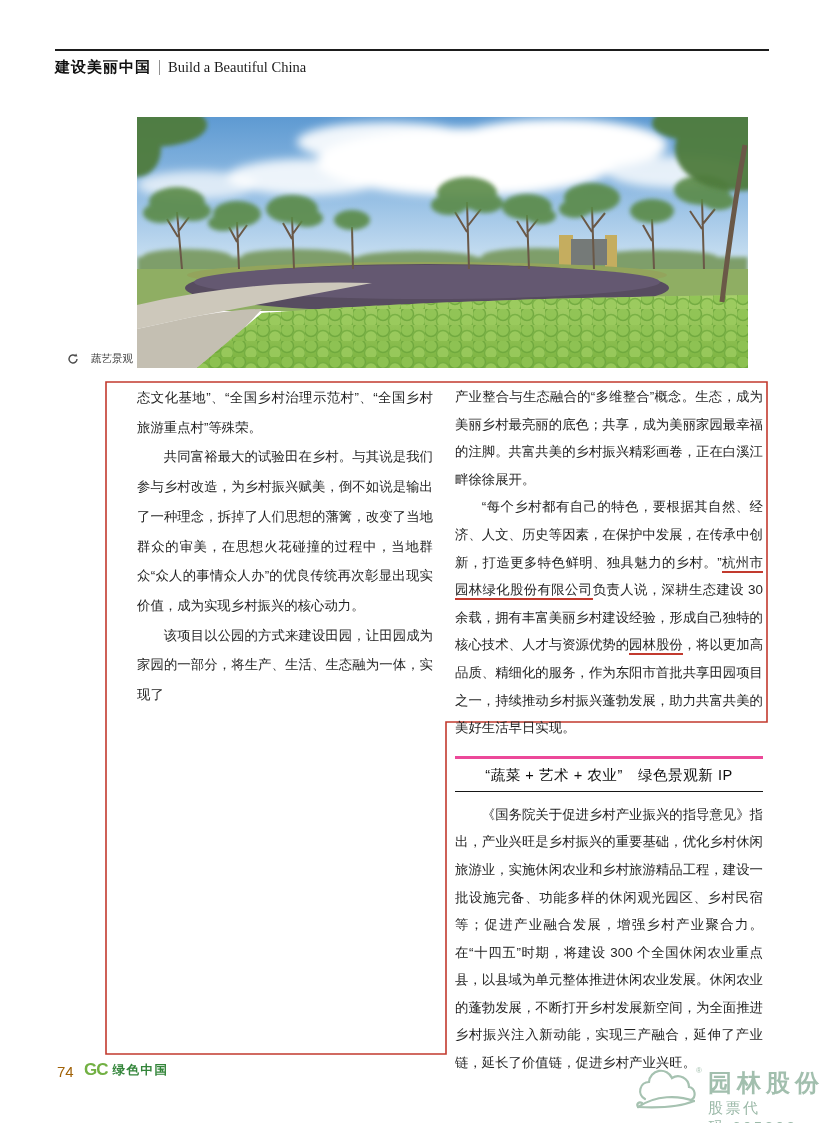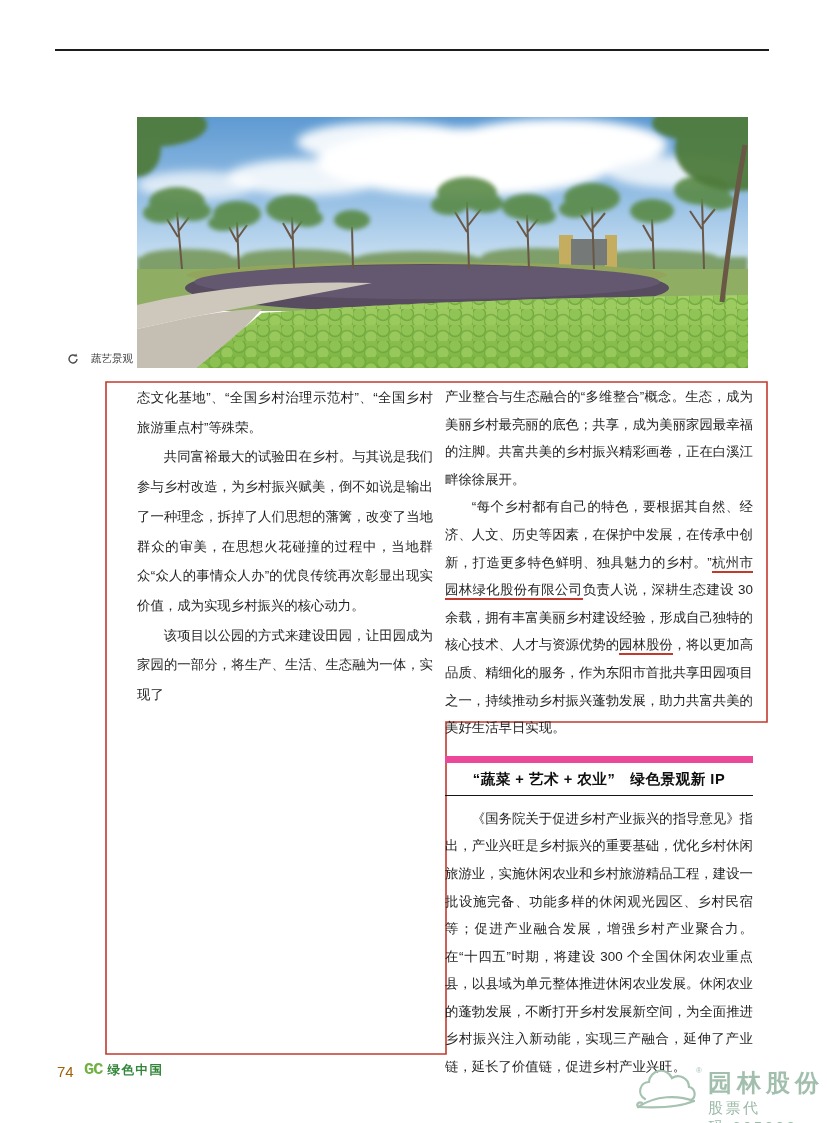--- a/index.html
+++ b/index.html
@@ -16,46 +16,51 @@
   
   .photo { position:absolute; left:137px; top:117px; width:611px; height:251px; overflow:hidden; }
   .caption { position:absolute; left:67px; top:352px; display:flex; align-items:center; gap:12px;
              font-size:10.5px; color:#3c3c3c; }
   
   .redbox-svg { position:absolute; left:0; top:0; pointer-events:none; }
   .red-underline { border-bottom:2px solid #c23a2e; padding-bottom:1px; }
   
   .col { position:absolute; font-size:13.4px; color:#1f1f1f; text-align:justify; }
   #left-col  { left:137px; top:383px; width:296px; line-height:29.7px; }
-  #right-col { left:445px; top:383px; width:308px; line-height:27.6px; }
+  #right-col { left:455px; top:383px; width:308px; line-height:27.6px; }
   p.para { margin:0; }
   p.indent { text-indent:2em; }
   .section-heading {
-    margin:14px 0 9px; padding:7px 2px; border-top:7px solid #ec4899; border-bottom:1px solid #161616;
-    text-align:center; font-weight:bold; font-size:14.6px; color:#0e0e0e; line-height:18px;
+    margin:14px 0 9px; padding:7px 2px; border-top:3px solid #ec4899; border-bottom:1px solid #161616;
+    text-align:center; font-weight:normal; font-size:14.6px; color:#0e0e0e; line-height:18px;
     text-indent:0; letter-spacing:0.5px;
   }
   
   .page-num { position:absolute; left:57px; top:1063px; font-size:15px; color:#a16207; }
-  .mag-logo { position:absolute; left:84px; top:1060px; display:flex; align-items:flex-end;font-family:Liberation Mono, monospace; }
+  .mag-logo { position:absolute; left:84px; top:1060px; display:flex; align-items:center; }
   .mag-logo-gc { font-size:17px; font-weight:800; color:#72b043; letter-spacing:-1px; }
   .mag-logo-name { font-size:12.5px; font-weight:bold; color:#33853a; margin-left:5px; letter-spacing:1.5px; }
   .company-logo { position:absolute; left:634px; top:1068px; display:flex; align-items:flex-start; }
   .company-icon-wrap { position:relative; width:66px; height:48px; }
   .reg-mark { position:absolute; right:-2px; top:-2px; font-size:8px; color:#a6c2b1; }
   .company-text { margin-left:8px; margin-top:2px; }
   .company-name { font-size:24px; font-weight:bold; letter-spacing:5px; line-height:26px; color:#a2bfae; }
   .company-stock { font-size:15px; letter-spacing:2.5px; margin-top:3px; color:#9bb9a8; }
 </style>
 </head>
 <body>
 
 <div class="page">
 
   <div class="header-rule"></div>
+  <div class="header-row">
+    <span class="header-cn">建设美丽中国</span>
+    <span class="header-sep"></span>
+    <span class="header-en">Build a Beautiful China</span>
+  </div>
 
   <div class="photo">
     <svg width="611" height="251" viewBox="0 0 611 251" preserveAspectRatio="none">
       <defs>
         <linearGradient id="sky" x1="0" y1="0" x2="0" y2="1">
           <stop offset="0" stop-color="#5e9ad2"></stop>
             <stop offset="0.55" stop-color="#9cc3e6"></stop>
             <stop offset="1" stop-color="#d8e9f5"></stop>
         </linearGradient>
         <linearGradient id="veg" x1="0" y1="0" x2="0" y2="1">

